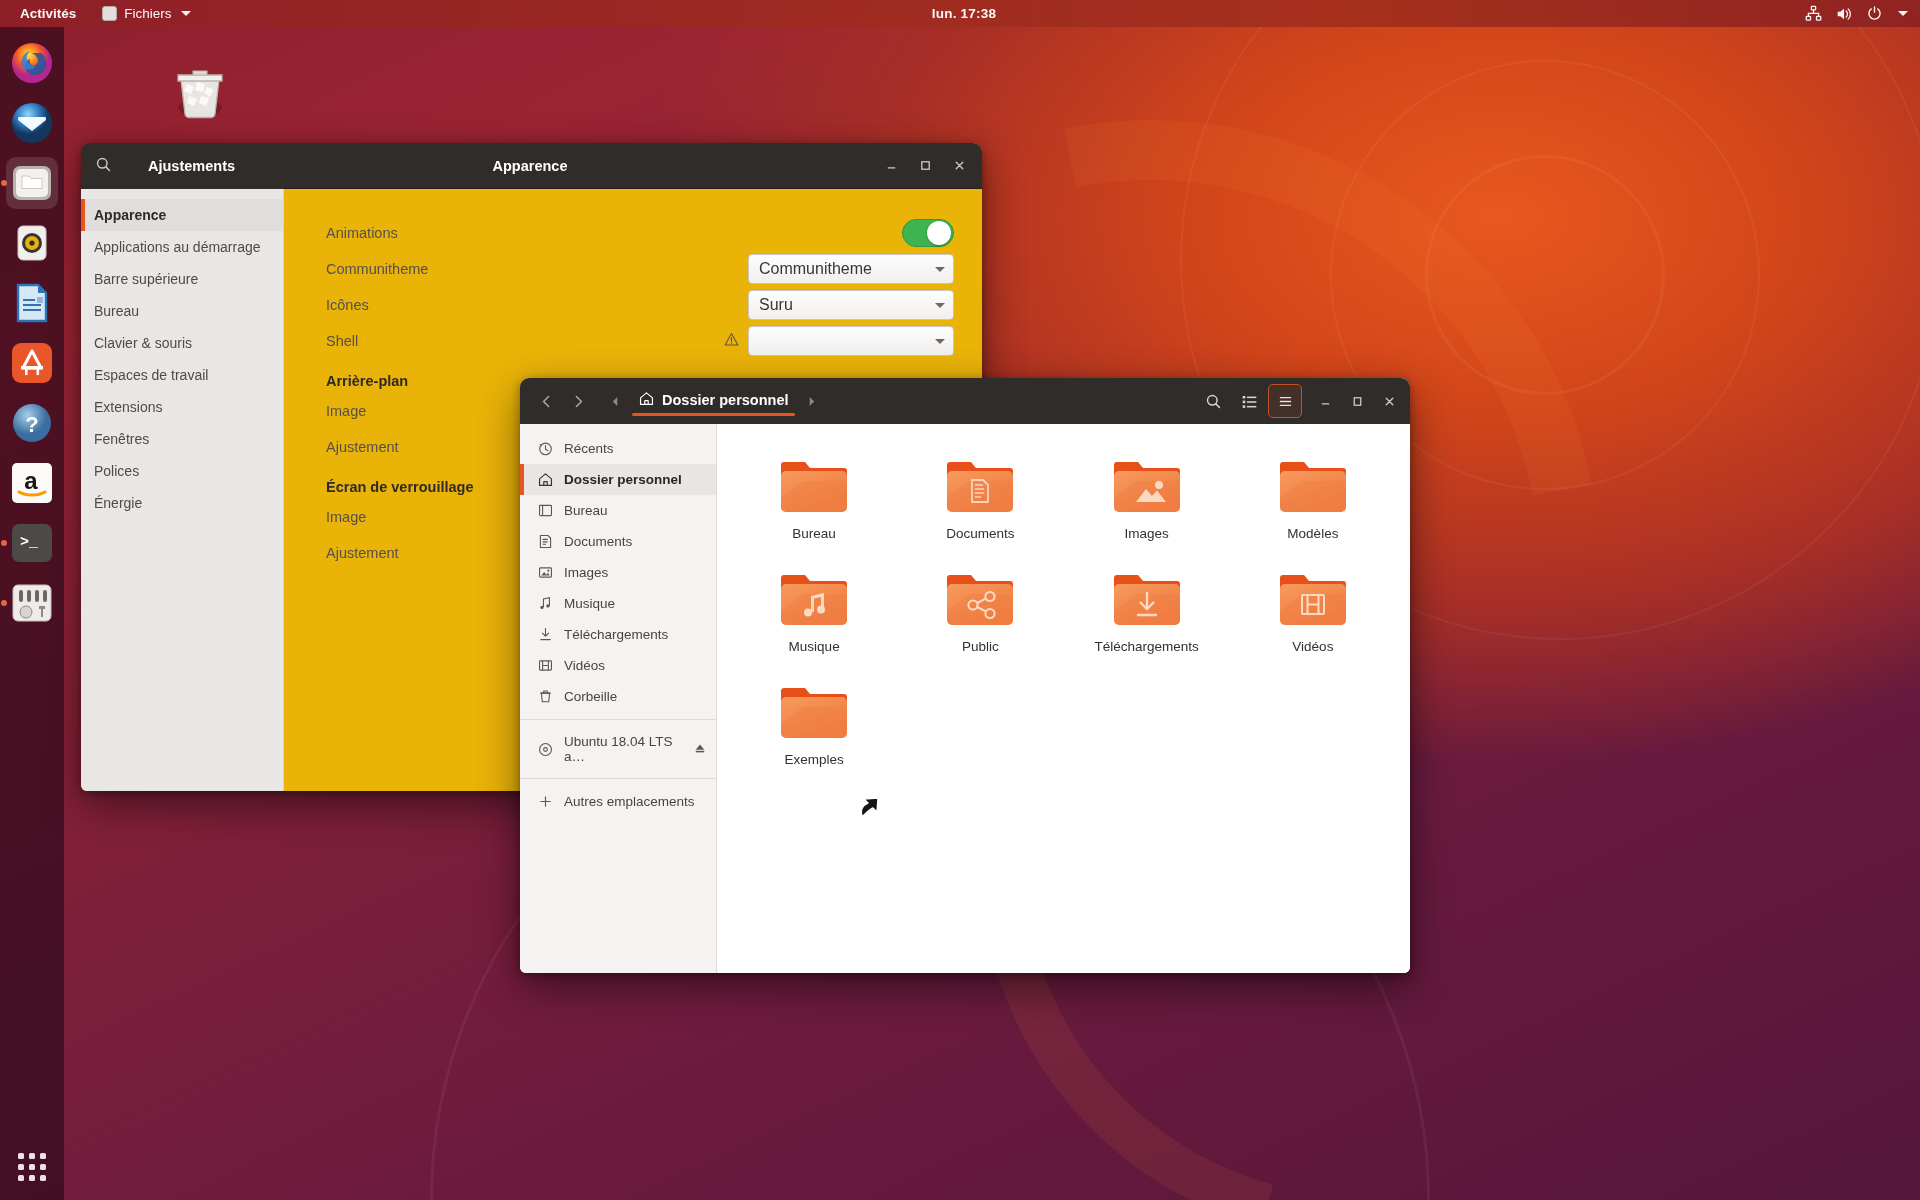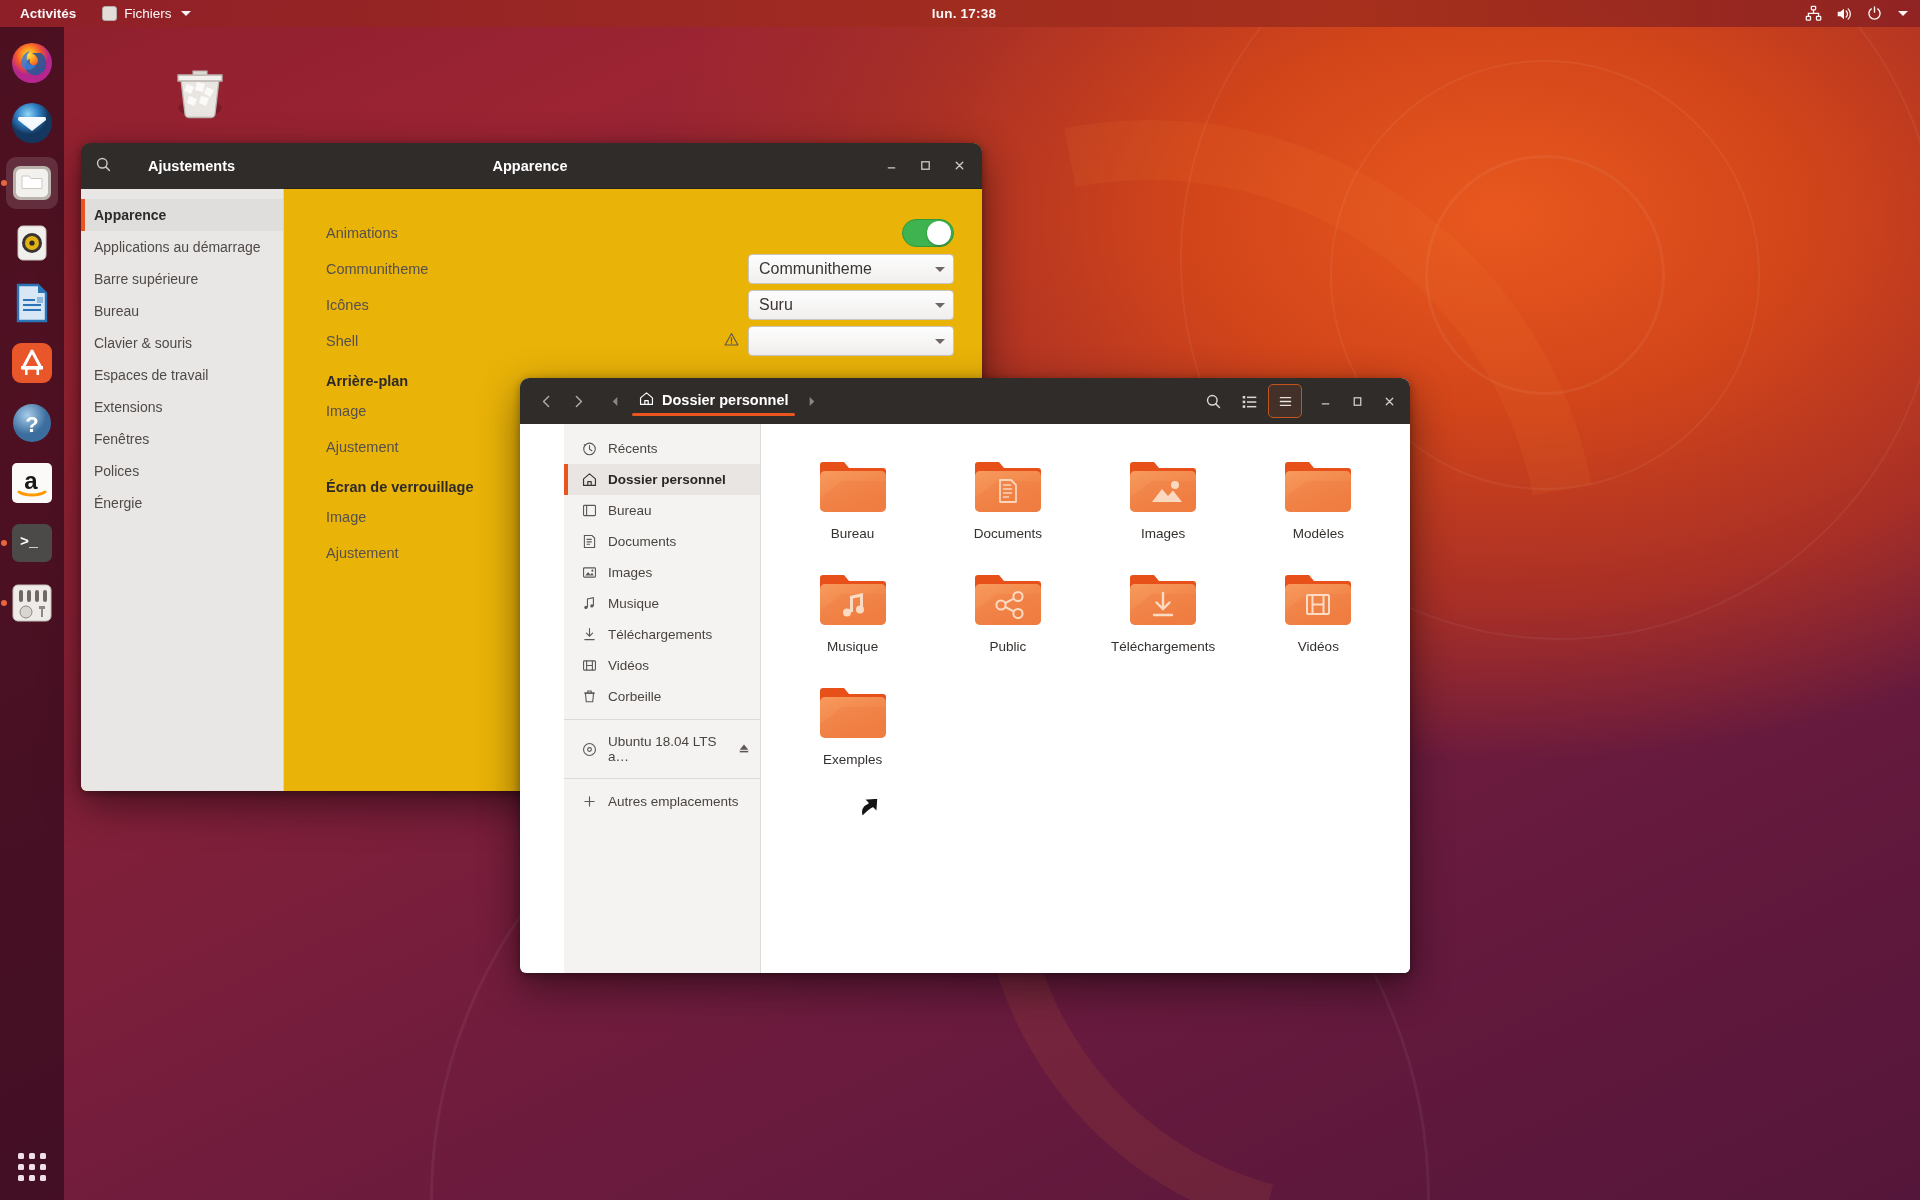--- a/index.html
+++ b/index.html
@@ -119,21 +119,21 @@
   #crumbs { display: flex; align-items: center; gap: 0; margin-left: 8px; }
   .crumb-arrow { width: 26px; height: 34px; display: flex; align-items: center; justify-content: center; color: #8d8783; }
   .crumb-main { position: relative; display: flex; align-items: center; gap: 7px;
     padding: 6px 10px 9px; font-weight: 700; font-size: 14.5px; color: #fff; }
   .crumb-main::after { content:""; position: absolute; left: 4px; right: 4px; bottom: 3px;
     height: 2.5px; background: #e8551f; border-radius: 2px; }
   .hdr-tools { margin-left: auto; display: flex; align-items: center; gap: 2px; }
   .toolbtn { width: 34px; height: 34px; display: flex; align-items: center; justify-content: center;
     color: #d9d5d2; border-radius: 5px; }
   .toolbtn.boxed { border: 1px solid #c2551f; background: rgba(232,85,31,.1); }
-  #nau-body { display: flex; height: calc(100% - 46px); padding-left: 44px; }
+  #nau-body { display: flex; height: calc(100% - 46px); }
   #nau-side { width: 197px; background: #f5f3f2; border-right: 1px solid #dedad7; padding-top: 9px; }
   .side-row { position: relative; display: flex; align-items: center; gap: 10px;
     padding: 7px 10px 7px 17px; font-size: 13.5px; color: #49443f; }
   .side-row.sel { font-weight: 700; color: #2a2623; background: #e8e5e3; }
   .side-row.sel::before { content:""; position: absolute; left:0; top:0; bottom:0; width:4px; background:#e8551f; }
   .side-row svg { flex: 0 0 17px; }
   .side-sep { height: 1px; background: #dedad7; margin: 7px 0; }
   .eject { margin-left: auto; color: #6e6763; }
   #nau-main { flex: 1; background: #fff; padding: 22px 14px; }
   #grid { display: grid; grid-template-columns: repeat(4, 1fr); row-gap: 10px; }

